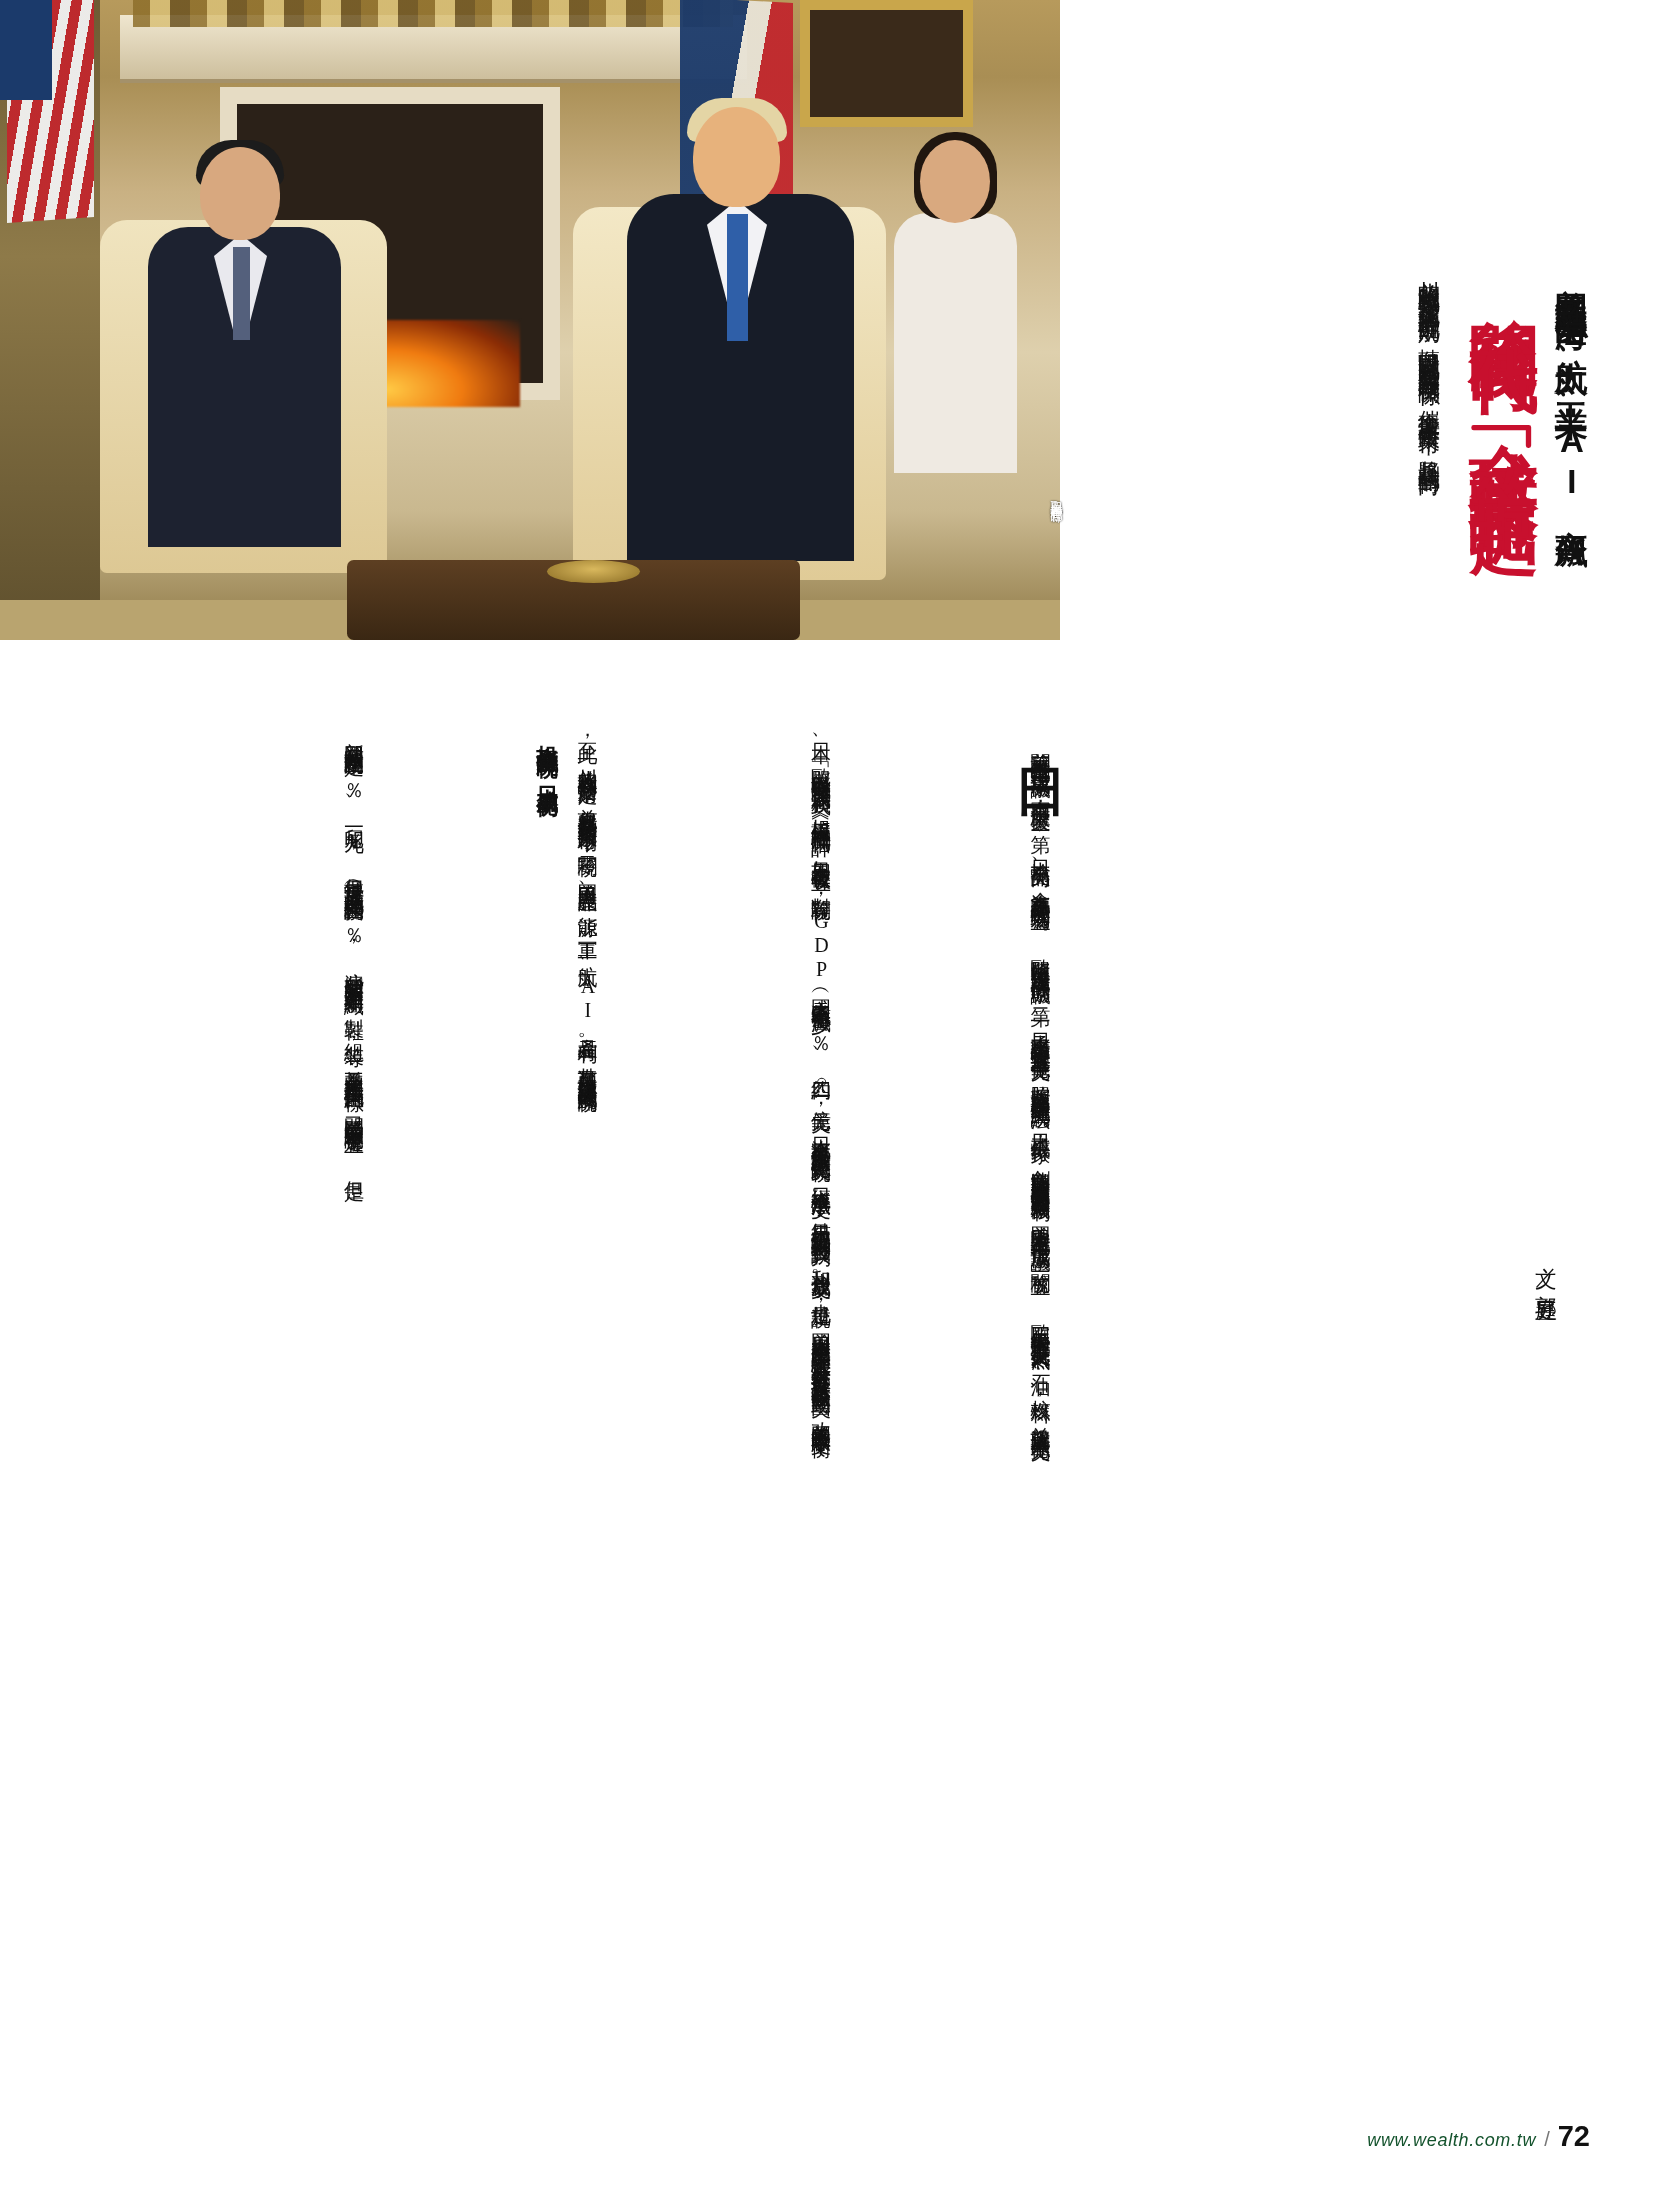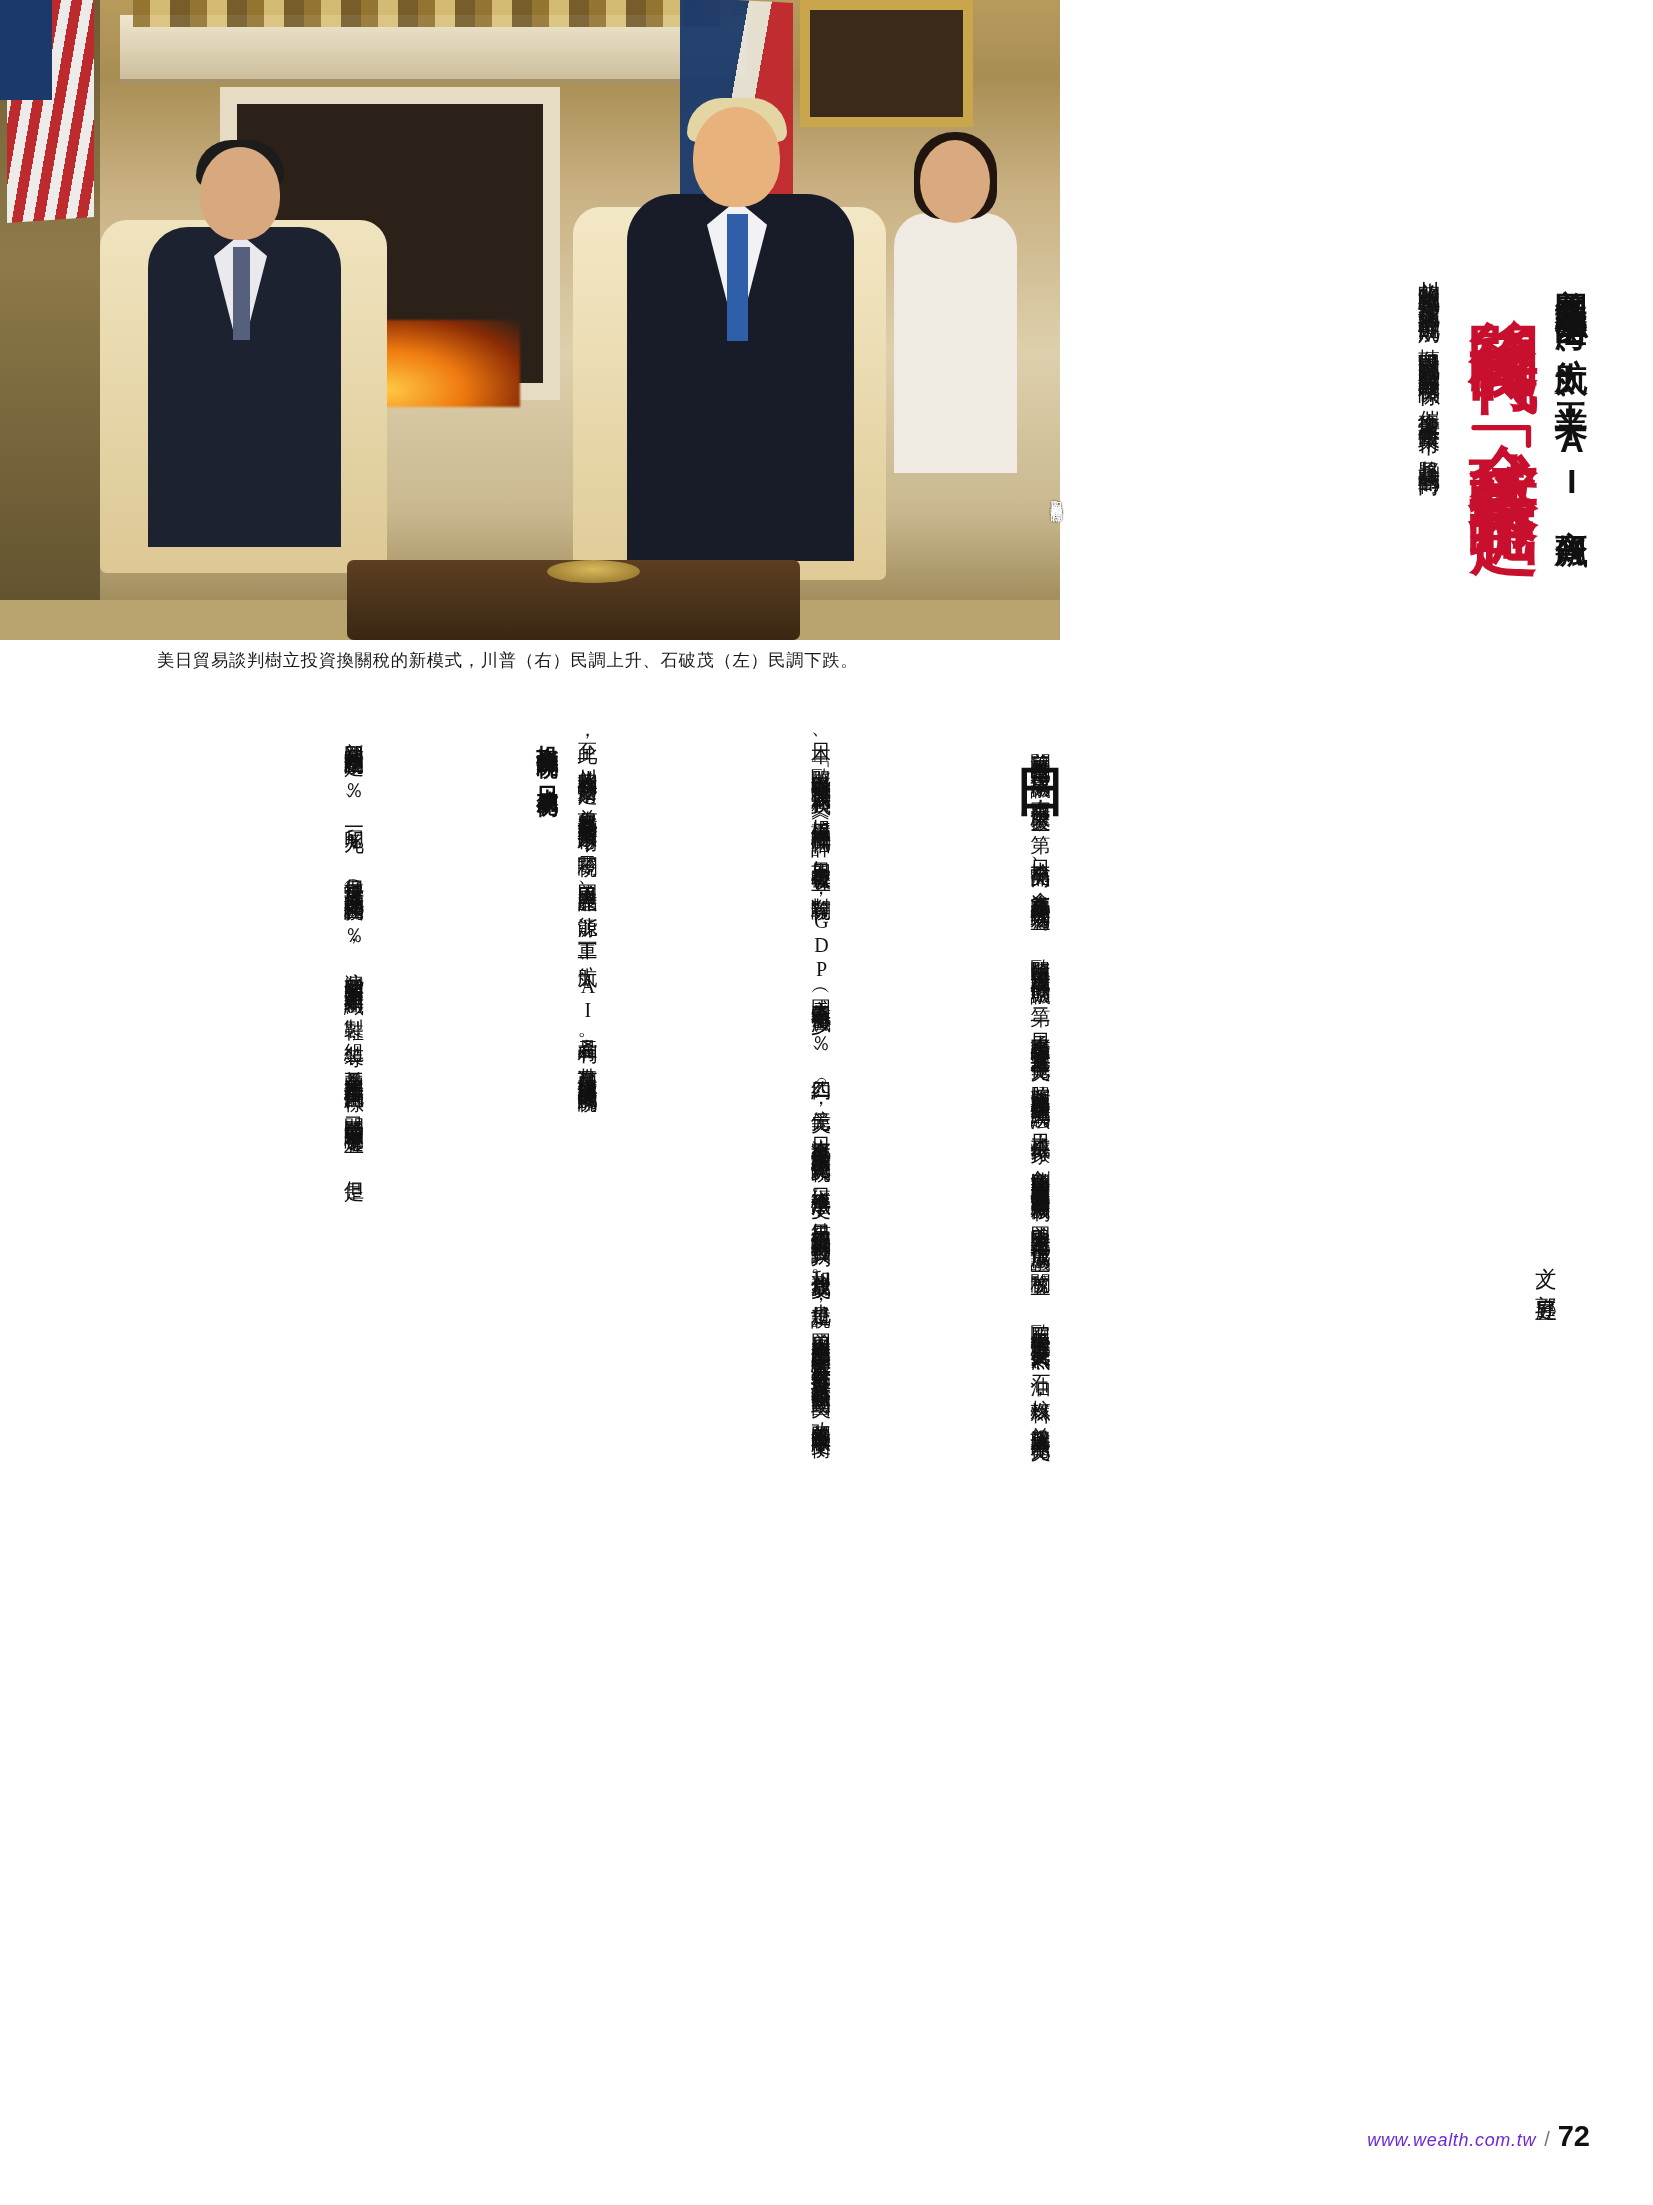--- a/index.html
+++ b/index.html
@@ -341,21 +341,21 @@
     position: absolute;
     right: 64px;
     bottom: 52px;
     display: flex;
     align-items: baseline;
     gap: 8px;
     font-family: "Liberation Sans", "DejaVu Sans", sans-serif;
   }
   .footer-url {
     font-size: 18px;
-    color: #6d28d9;
+    color: #14532d;
     font-style: italic;
     letter-spacing: 0.7px;
   }
   .footer-slash {
     font-size: 20px;
     color: #777;
   }
   .footer-page {
     font-size: 29px;
     font-weight: 700;
@@ -399,21 +399,20 @@
         <div class="hair"></div>
         <div class="head"></div>
       </div>
       <div class="rug"></div>
       <div class="table"></div>
       <div class="table-plate"></div>
     </div>
     <div class="photo-credit">取自日本首相官邸</div>
   </div>
 
-  <div class="caption">美日貿易談判樹立投資換關稅的新模式，川普（右）民調上升、石破茂（左）民調下跌。</div>
 
 
   <div class="title-area">
     <div class="kicker v-text">美國製造強勢出海　航太、工業、AI齊飆</div>
     <div class="headline v-text">後關稅時代 全球「政策市」崛起</div>
     <div class="standfirst v-text">川普的關稅戰改變了過往全球化下的經濟分配規則，轉向以國家戰略利益為導向的競爭合作關係。催生全球股市走向「政策市」，將是劃時代的轉向。</div>
     <div class="byline v-text">文／郭庭昱</div>
   </div>
 
   <div class="body-area">

